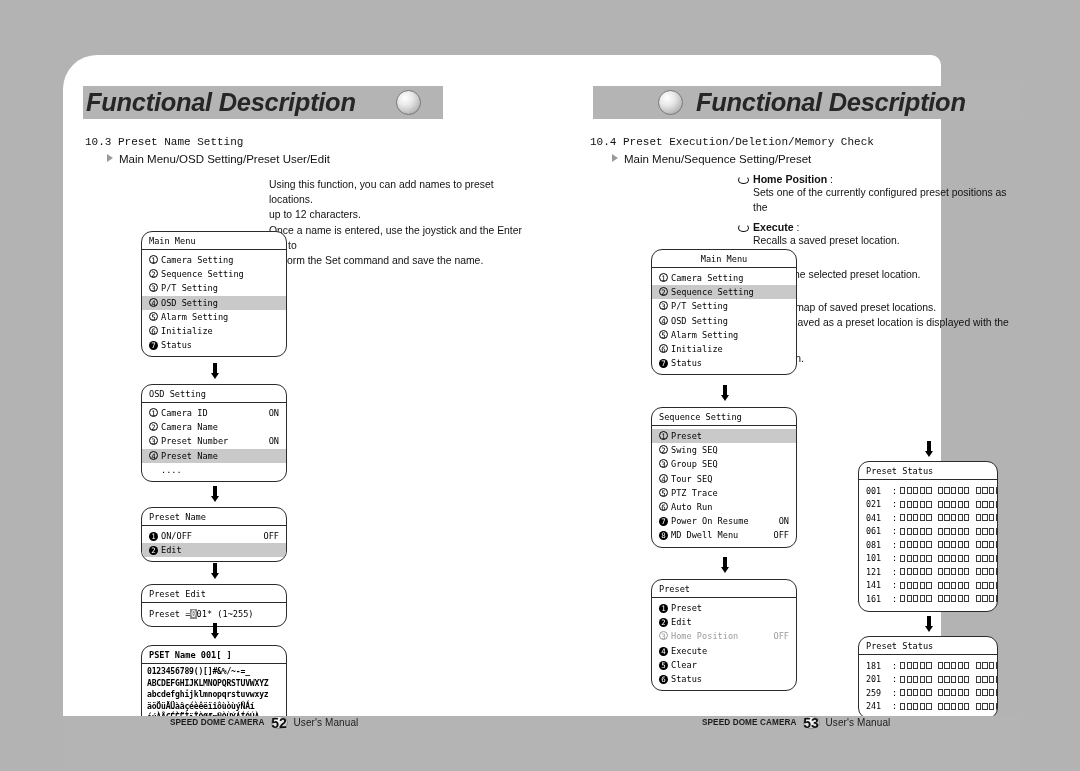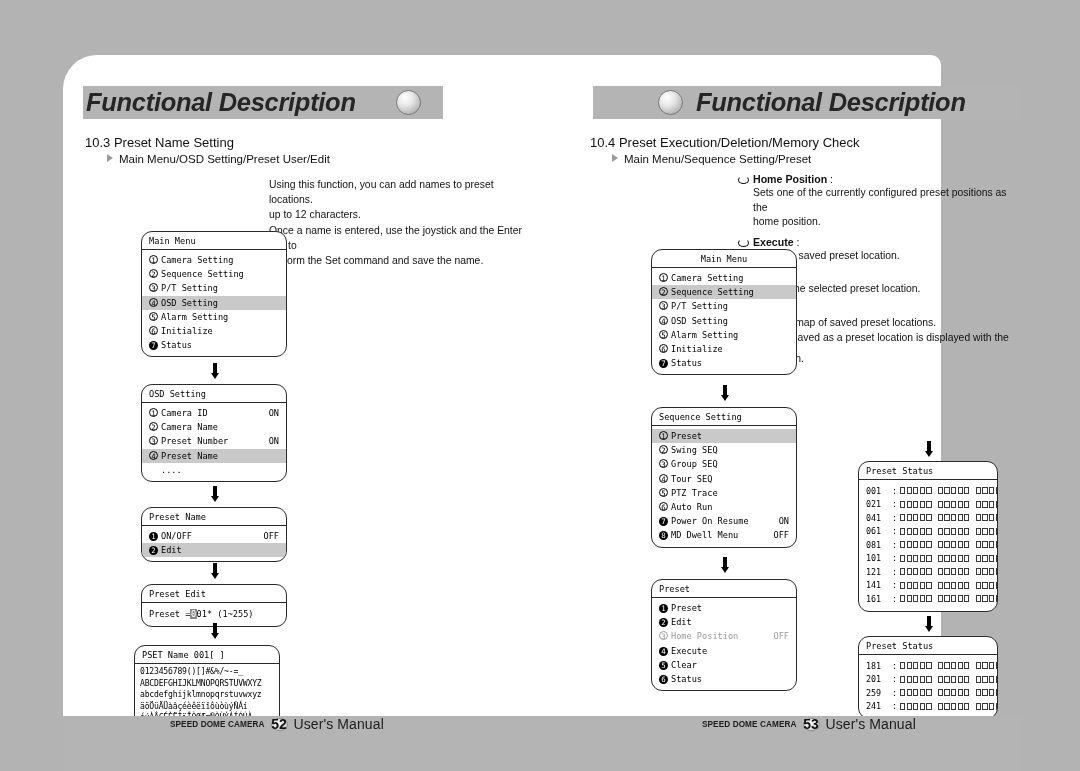--- a/index.html
+++ b/index.html
@@ -49,21 +49,21 @@
     box-sizing:border-box;
   }
   .orb.left{ left:333px; }
   .orb.right{ left:595px; }
 
   
   .col{ position:absolute; top:80px; }
   .col.left{ left:22px; width:440px; }
   .col.right{ left:527px; width:432px; }
 
-  .sec-title{ font-size:13px; color:#111; line-height:15px; }
+  .sec-title{ font-size:11px; color:#111; line-height:15px;font-family:Liberation Mono, monospace; }
   .sec-sub{ font-size:11.5px; color:#111; line-height:16px; margin-left:22px; margin-top:1px;}
   .tri{
     display:inline-block;
     width:0;height:0;
     border-left:6px solid #9a9a9a;
     border-top:4px solid transparent;
     border-bottom:4px solid transparent;
     margin-right:6px;
     vertical-align:1px;
   }
@@ -164,21 +164,21 @@
   .ftr-in.left{ left:170px; }
   .ftr-in.right{ left:702px; }
   .pgnum{
     display:inline-flex; align-items:center; justify-content:center;
     width:17px;height:13px;border-radius:50%;
     background:radial-gradient(circle at 40% 30%, #fdfdfd 0%, #e2e2e2 45%, #c0c0c0 100%);
     border:1px solid #8f8f8f;
     font-size:14px; font-weight:bold; color:#111;
     margin:0 6px; box-sizing:border-box;
   }
-  .ftr-in .um{ font-weight:normal; font-size:14px;}
+  .ftr-in .um{ font-weight:normal; font-size:10px;}
   
   .charmap{ padding:2px 5px 3px 5px; }
   .cmline{ font-family:"DejaVu Sans Mono", monospace; font-size:8.1px; line-height:11.6px;
            color:#000; white-space:nowrap; letter-spacing:-0.2px;}
   .cmhdr{ font-family:"DejaVu Sans Mono", monospace; font-size:8.4px; }
 </style>
 </head>
 <body>
 
 <div class="spread">
@@ -210,21 +210,20 @@
     </div>
   </div>
 
   <div id="defs" style="position:absolute;left:675px;top:112px;width:276px;">
       <div>
         <div class="bullet-row">
           <span class="bullet-ico"></span>
           <span class="bullet-txt">Home Position<span class="colon"> :</span></span>
         </div>
         <div class="bullet-body">Sets one of the currently configured preset positions as the</div>
-        <div class="bullet-body">home position.</div>
       </div>
       <div>
         <div class="bullet-row">
           <span class="bullet-ico"></span>
           <span class="bullet-txt">Execute<span class="colon"> :</span></span>
         </div>
         <div class="bullet-body">Recalls a saved preset location.</div>
       </div>
       <div>
         <div class="bullet-row">
@@ -324,21 +323,21 @@
       <div class="osd" style="left: 78px; top: 529px; width: 146px;">
         <div class="ttl">Preset Edit</div>
         <div class="rows" style="padding:4px 0 5px 0;">
           <div class="row">
             <span>Preset = </span>
             <span style="background:#8a8a8a;color:#fff;padding:0 0.5px;">0</span>
             <span>01* (1~255)</span>
           </div>
         </div>
       </div>
-      <div class="osd" style="left: 71px; top: 590px; width: 146px;">
+      <div class="osd" style="left: 78px; top: 590px; width: 146px; font-weight: bold;">
         <div class="ttl cmhdr">PSET Name 001[          ]</div>
         <div class="charmap">
           <div class="cmline">0123456789()[]#&amp;%/~-=_</div>
           <div class="cmline">ABCDEFGHIJKLMNOPQRSTUVWXYZ</div>
           <div class="cmline">abcdefghijklmnopqrstuvwxyz</div>
           <div class="cmline">äöÖüÄÜàâçéèêëïîôùòùýÑÁí</div>
           <div class="cmline">óúÀÂÇÉÈËÌïÎÒØÆæÑÒÙÝÁÍÓÚÀ</div>
           <div class="cmline">ABC-&gt;中文1 BACK SPACE CLR SET</div>
         </div>
       </div>

